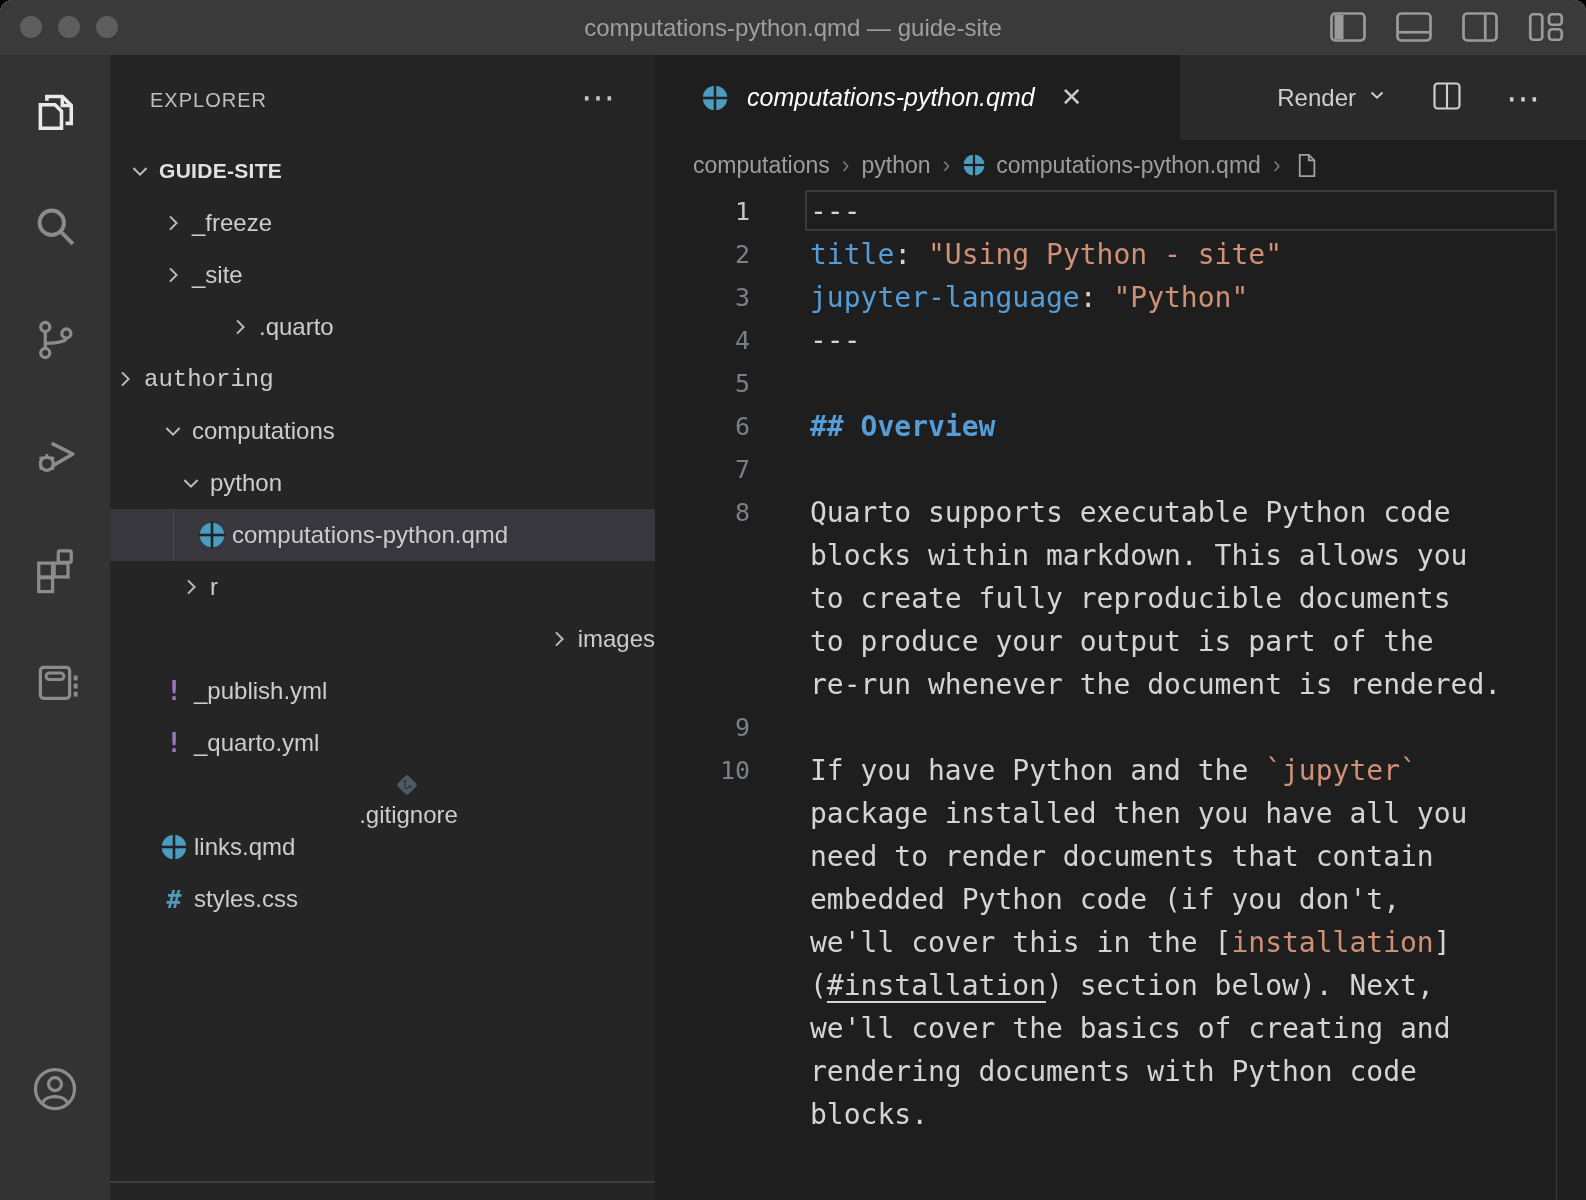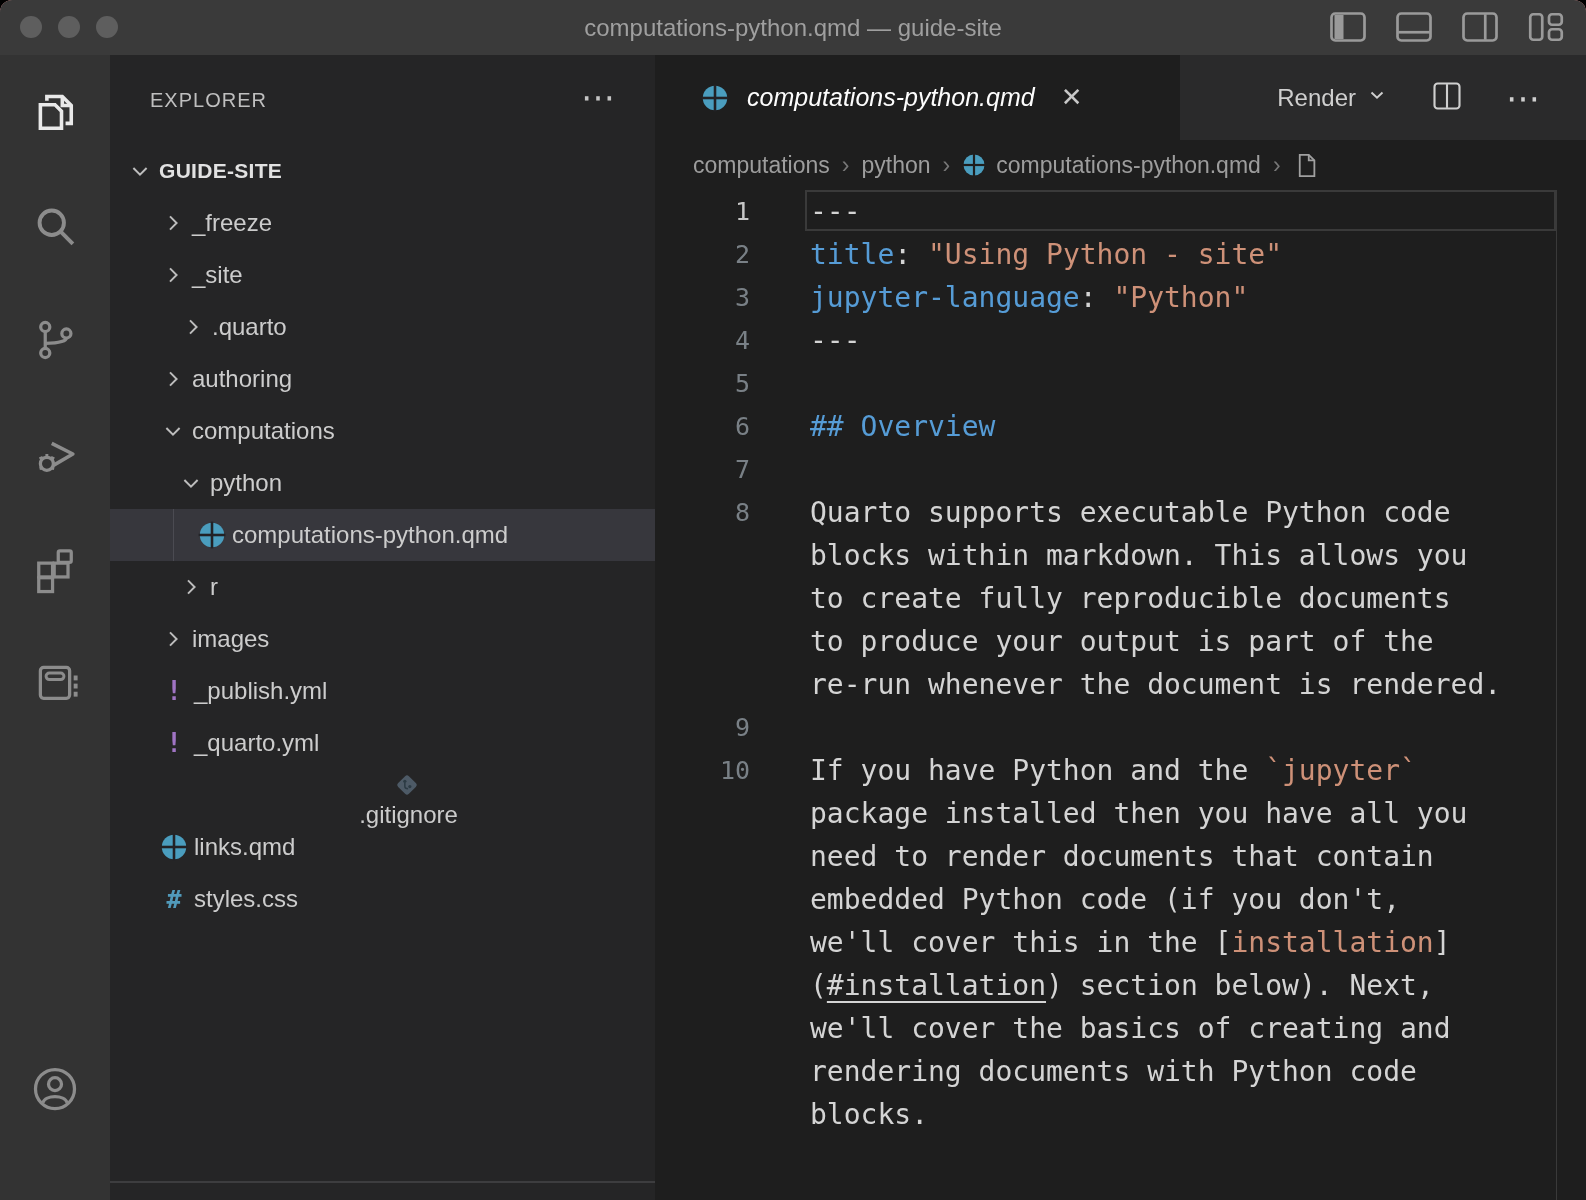--- a/index.html
+++ b/index.html
@@ -57,21 +57,21 @@
     font-family:"DejaVu Sans Mono",monospace;font-size:28px;}
   .ruler{position:absolute;left:901px;top:135px;bottom:0;width:1px;background:#3a3a3a;}
   .code-row{position:relative;height:43px;line-height:43px;white-space:pre;}
   .gut{position:absolute;left:0;top:0;width:95px;text-align:right;color:#798086;font-size:25px;}
   .gut.cur{color:#c6c6c6;}
   .ctext{position:absolute;left:155px;top:0;}
   .curline{position:absolute;left:150px;width:751px;top:0;height:41px;border:2px solid #3a3a3a;box-sizing:border-box;}
   .tok-plain{color:#d4d4d4;}
   .tok-key{color:#569cd6;}
   .tok-str{color:#ce9178;}
-  .tok-head{color:#569cd6;font-weight:400;}
+  .tok-head{color:#569cd6;font-weight:700;}
   .tok-code{color:#ce9178;}
   .tok-link{color:#d4d4d4;text-decoration:underline;text-underline-offset:6px;}
 </style>
 </head>
 <body>
 
 <div class="window">
 
   <div class="titlebar">
     <div class="traffic">
@@ -188,29 +188,29 @@
           <span class="lbl">_freeze</span>
         </div>
         <div class="tree-row" style="padding-left: 48px;">
           <span class="twisty">
             <svg width="24" height="24" viewBox="0 0 16 16" fill="none">
               <path d="M6 3.6 10.4 8 6 12.4" stroke="#bdbdbd" stroke-width="1.3"></path>
             </svg>
           </span>
           <span class="lbl">_site</span>
         </div>
-        <div class="tree-row" style="padding-left: 68px;">
+        <div class="tree-row" style="padding-left: 68px; margin-left: 47px;">
           <span class="twisty">
             <svg width="24" height="24" viewBox="0 0 16 16" fill="none">
               <path d="M6 3.6 10.4 8 6 12.4" stroke="#bdbdbd" stroke-width="1.3"></path>
             </svg>
           </span>
           <span class="lbl">.quarto</span>
         </div>
-        <div class="tree-row" style="padding-left: 48px;">
+        <div class="tree-row" style=" font-family: Liberation Mono, monospace;">
           <span class="twisty">
             <svg width="24" height="24" viewBox="0 0 16 16" fill="none">
               <path d="M6 3.6 10.4 8 6 12.4" stroke="#bdbdbd" stroke-width="1.3"></path>
             </svg>
           </span>
           <span class="lbl">authoring</span>
         </div>
         <div class="tree-row" style="padding-left: 48px;">
           <span class="twisty">
             <svg width="24" height="24" viewBox="0 0 16 16" fill="none">
@@ -239,21 +239,21 @@
           <span class="lbl">computations-python.qmd</span>
         </div>
         <div class="tree-row" style="padding-left: 66px;">
           <span class="twisty">
             <svg width="24" height="24" viewBox="0 0 16 16" fill="none">
               <path d="M6 3.6 10.4 8 6 12.4" stroke="#bdbdbd" stroke-width="1.3"></path>
             </svg>
           </span>
           <span class="lbl">r</span>
         </div>
-        <div class="tree-row" style="padding-left: 48px;">
+        <div class="tree-row" style="padding-left: 48px; justify-content: flex-end;">
           <span class="twisty">
             <svg width="24" height="24" viewBox="0 0 16 16" fill="none">
               <path d="M6 3.6 10.4 8 6 12.4" stroke="#bdbdbd" stroke-width="1.3"></path>
             </svg>
           </span>
           <span class="lbl">images</span>
         </div>
         <div class="tree-row" style="padding-left: 48px;">
           <span class="ficon">
             <span class="glyph-yaml">!</span>

